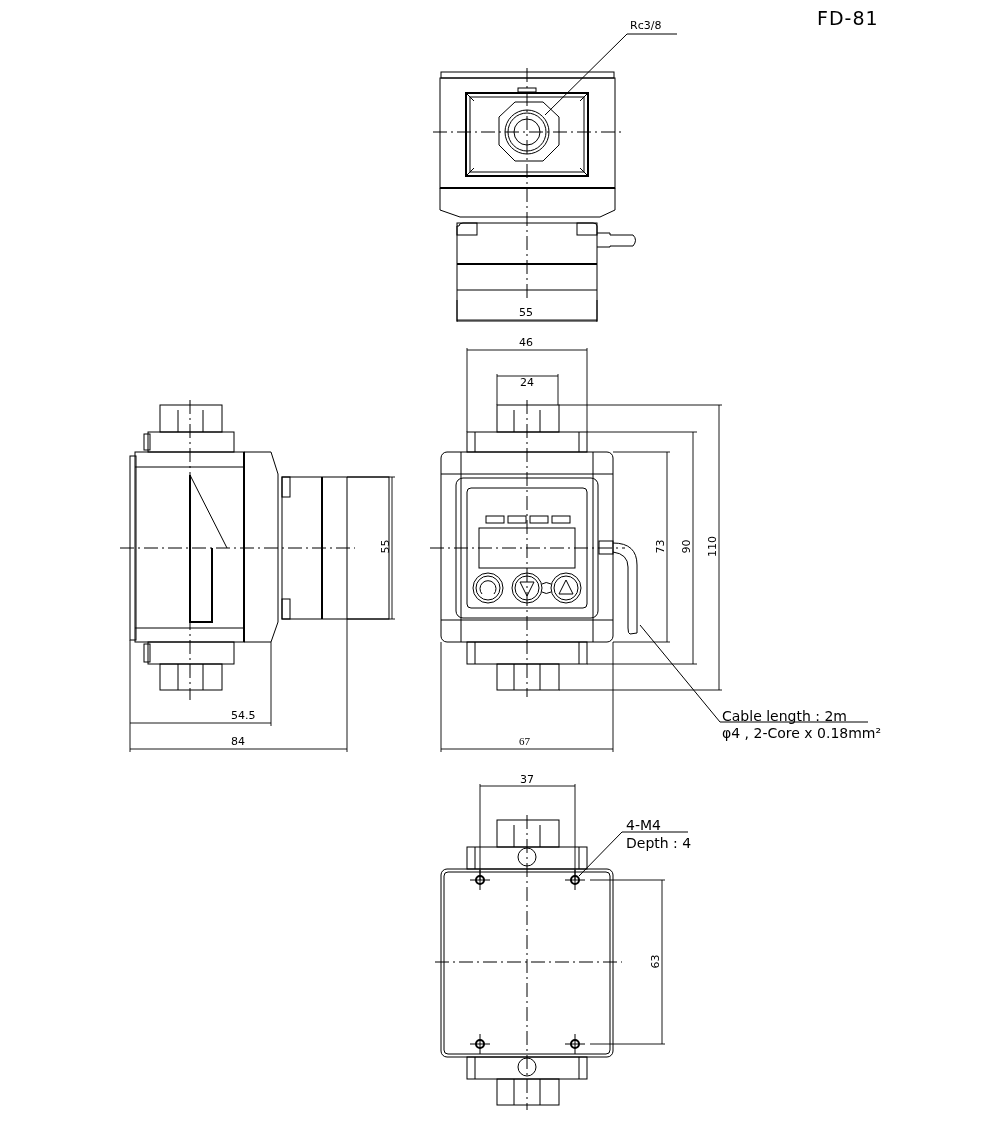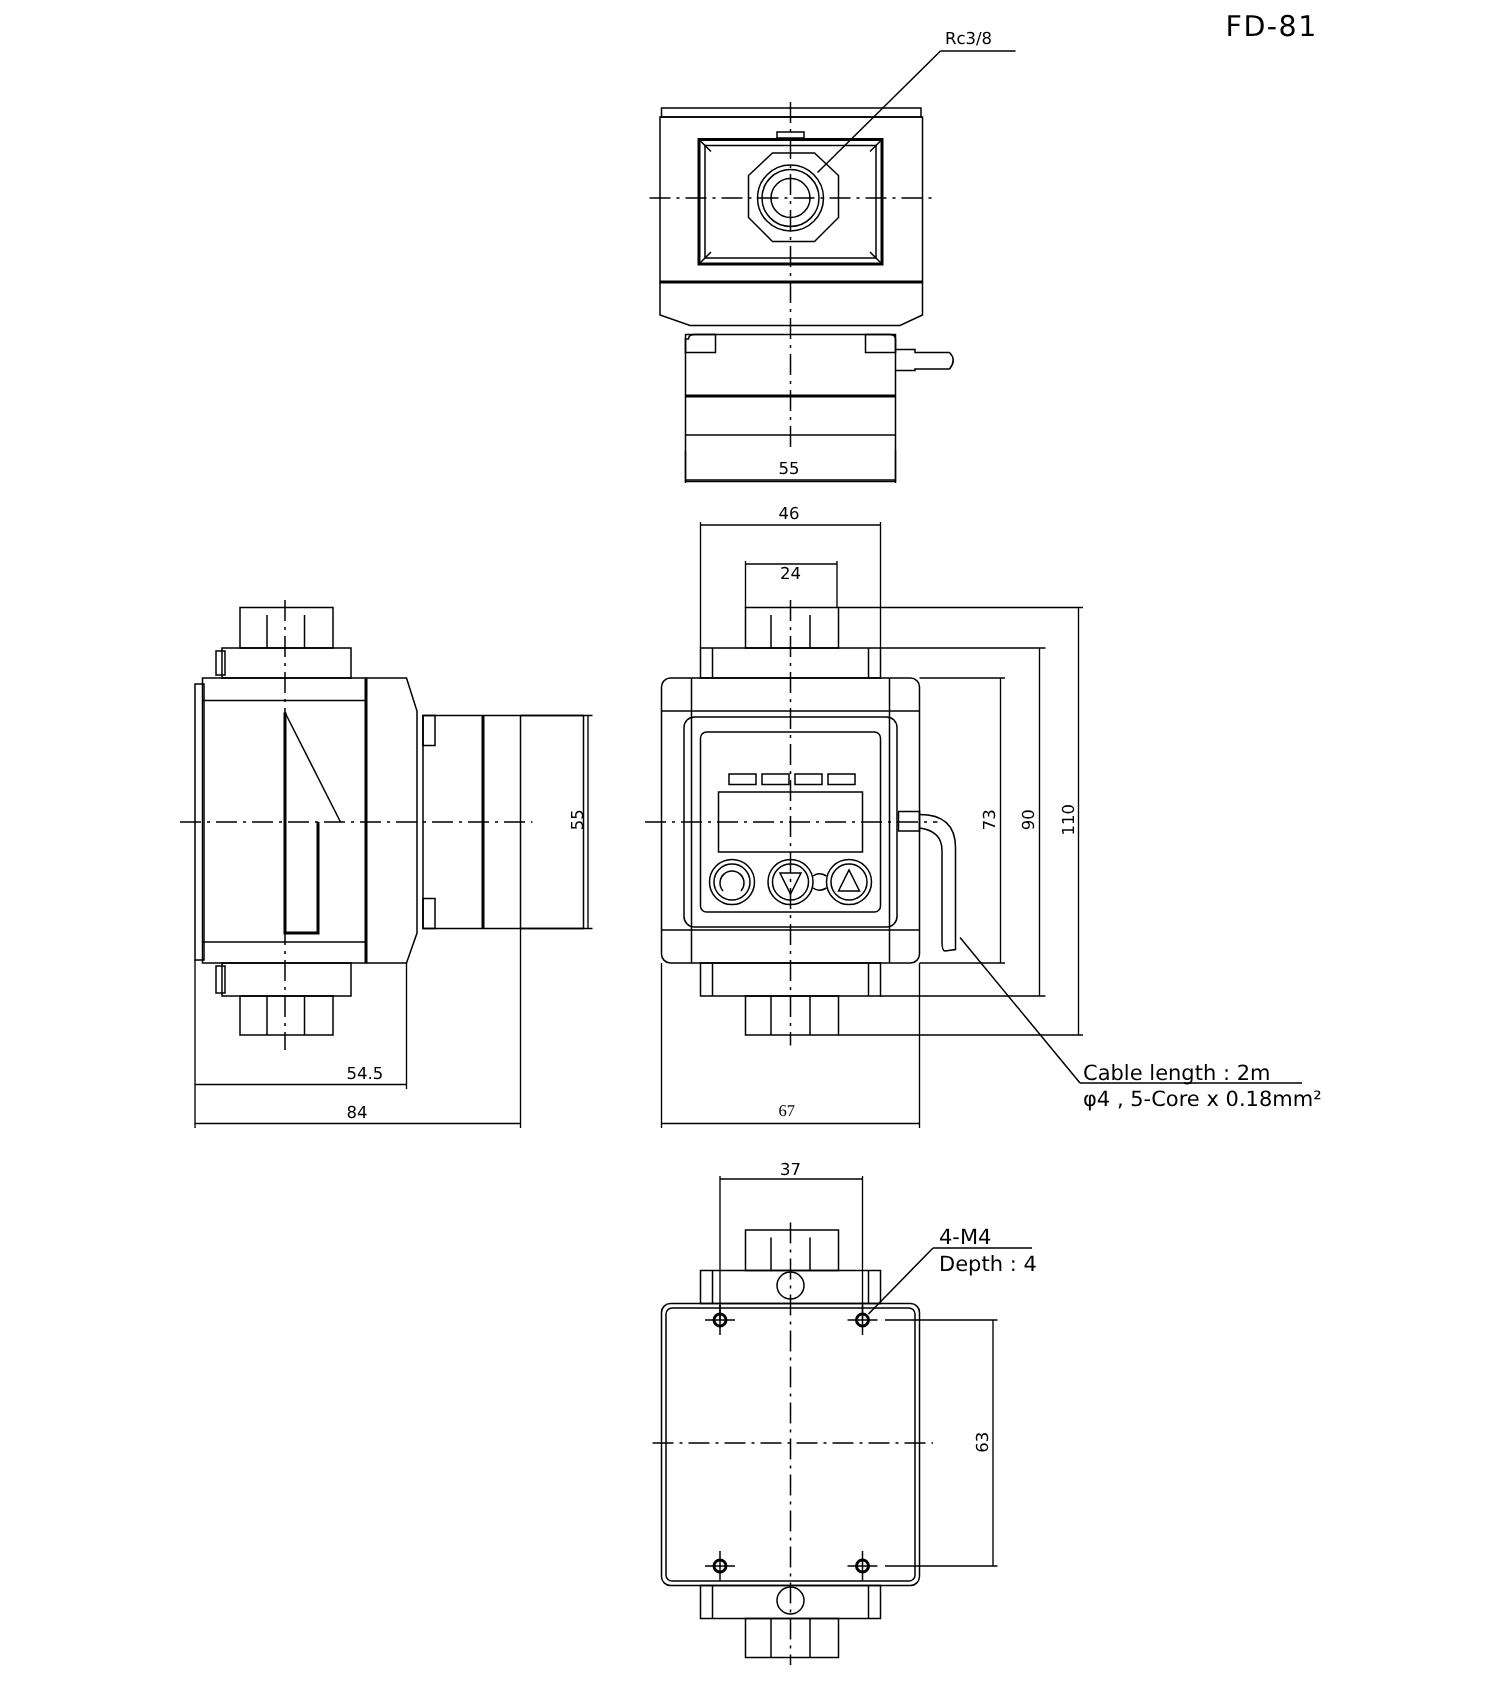--- a/index.html
+++ b/index.html
@@ -243,21 +243,21 @@
 <div class="lbl" style="left:630px;top:20px;">Rc3/8</div>
 <div class="lbl" style="left:519px;top:307px;">55</div>
 
 <div class="lbl" style="left:519px;top:337px;">46</div>
 <div class="lbl" style="left:520px;top:377px;">24</div>
 <div class="lbl vert" style="left:653px;top:541px;">73</div>
 <div class="lbl vert" style="left:679px;top:541px;">90</div>
 <div class="lbl vert" style="left:702px;top:541px;">110</div>
 <div class="lbl" style="left:519px;top:736px;font-family:Liberation Serif, serif;">67</div>
 <div class="lbl sm" style="left:722px;top:709px;">Cable length : 2m</div>
-<div class="lbl sm" style="left:722px;top:726px;">φ4 , 5-Core x 0.18mm²</div>
+<div class="lbl sm" style="left:722px;top:726px;">φ4 , 2-Core x 0.18mm²</div>
 
 <div class="lbl vert" style="left:378px;top:541px;">55</div>
 <div class="lbl" style="left:187px;top:710px;margin-left:44px;">54.5</div>
 <div class="lbl" style="left:231px;top:736px;text-align:center;">84</div>
 
 <div class="lbl" style="left:520px;top:774px;">37</div>
 <div class="lbl sm" style="left:626px;top:818px;">4-M4</div>
 <div class="lbl sm" style="left:626px;top:836px;">Depth : 4</div>
 <div class="lbl vert" style="left:648px;top:956px;">63</div>
 

